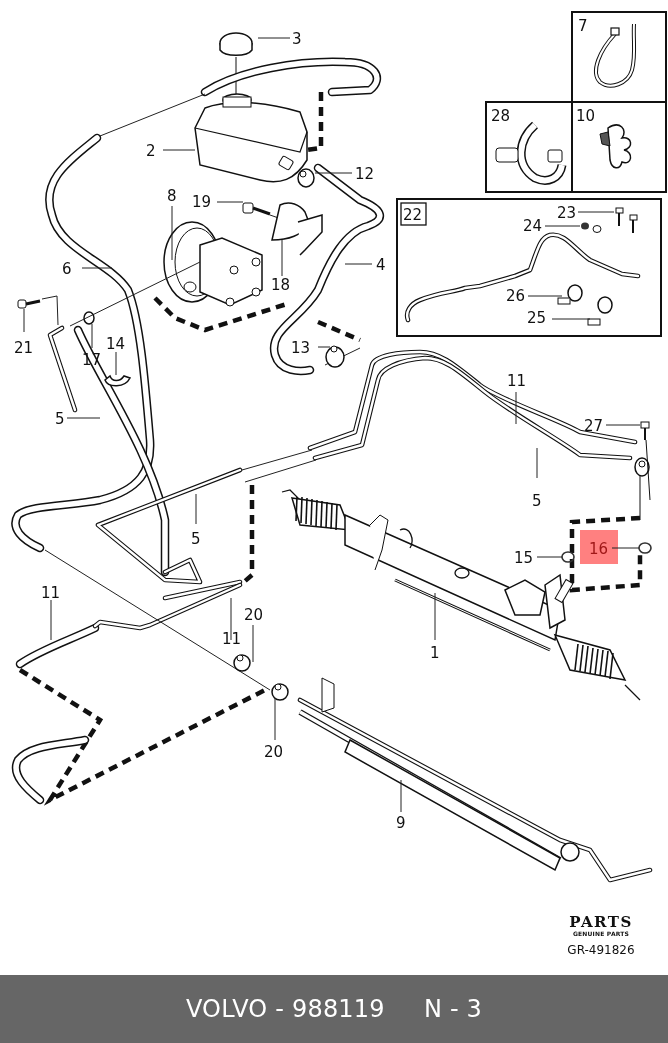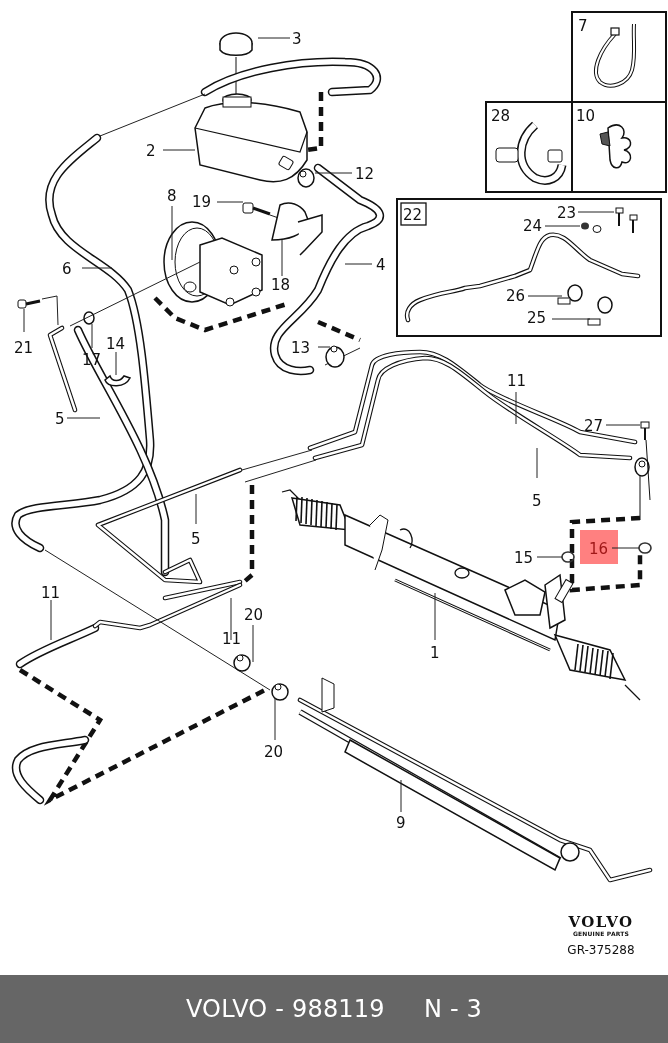--- a/index.html
+++ b/index.html
@@ -310,20 +310,20 @@
     <text class="lbl" x="557" y="218">23</text>
     <text class="lbl" x="523" y="231">24</text>
     <text class="lbl" x="527" y="323">25</text>
     <text class="lbl" x="506" y="301">26</text>
     <text class="lbl" x="584" y="431">27</text>
     <text class="lbl" x="491" y="121">28</text>
   </g>
 </svg>
 
 <div id="brand">
-  <div id="brand-logo">VOLVO</div>
+  <div id="brand-logo">PARTS</div>
   <div id="brand-sub">GENUINE PARTS</div>
-  <div id="brand-code">GR-375288</div>
+  <div id="brand-code">GR-491826</div>
 </div>
 
 <div id="footer">
   <span id="footer-text">VOLVO - 988119     N - 3</span>
 </div>
 
 </body></html>

